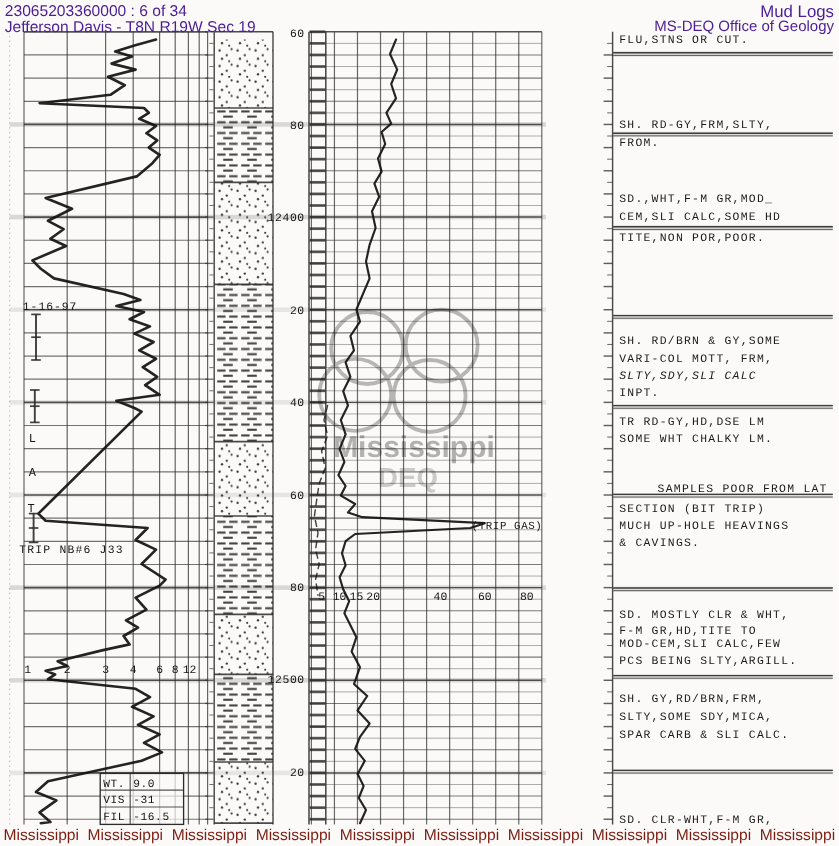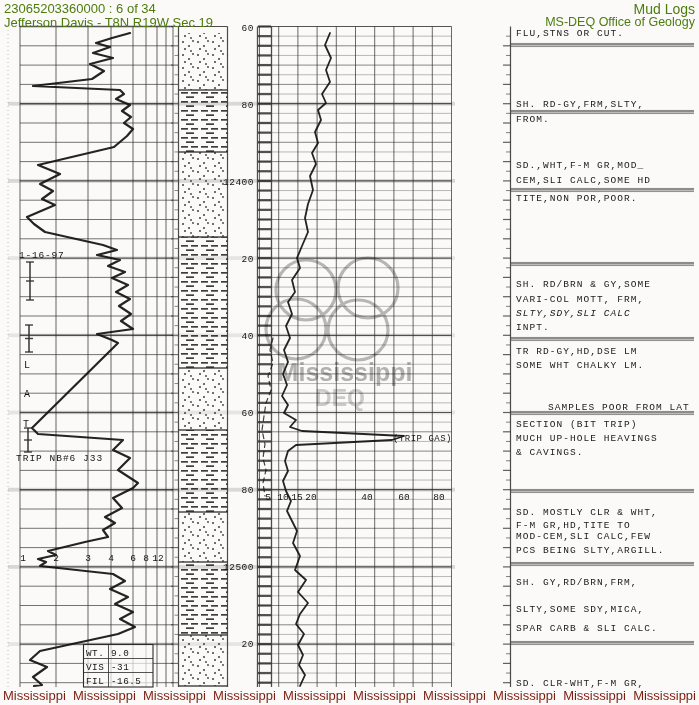--- a/index.html
+++ b/index.html
@@ -1,20 +1,20 @@
 <!DOCTYPE html>
 <html><head>
 <meta charset="utf-8">
 <style>
   html,body{margin:0;padding:0}
   body{width:699px;height:705px;position:relative;overflow:hidden;background:#fff;
        font-family:"Liberation Sans",sans-serif;}
   .paper{position:absolute;inset:0;background:#fbfaf8}
   #log-svg{position:absolute;left:0;top:0}
-  .hdr{position:absolute;color:#4d7c0f;font-size:13px;white-space:nowrap}
+  .hdr{position:absolute;color:#4c1d95;font-size:13px;white-space:nowrap}
   .hdr.r{text-align:right;right:4px}
   .ann{position:absolute;left:516px;font-family:"Liberation Mono","DejaVu Sans Mono",monospace;
        font-size:9.5px;letter-spacing:1.05px;color:#191919;white-space:pre;line-height:11px}
   #footer{position:absolute;left:0;right:0;top:688px;height:17px;display:flex;
           justify-content:space-between;padding:0 3px}
   .fw{font-size:13px;line-height:16px}
 </style>
 </head>
 <body>
 
@@ -504,22 +504,22 @@
     <div class="ann" style="top: 360px;">SOME WHT CHALKY LM.</div>
     <div class="ann" style="top: 402px; margin-left: 32px;">SAMPLES POOR FROM LAT</div>
     <div class="ann" style="top: 419px;">SECTION (BIT TRIP)</div>
     <div class="ann" style="top: 433px;">MUCH UP-HOLE HEAVINGS</div>
     <div class="ann" style="top: 447px;">&amp; CAVINGS.</div>
     <div class="ann" style="top: 507px;">SD. MOSTLY CLR &amp; WHT,</div>
     <div class="ann" style="top: 520px;">F-M GR,HD,TITE TO</div>
     <div class="ann" style="top: 531px;">MOD-CEM,SLI CALC,FEW</div>
     <div class="ann" style="top: 545px;">PCS BEING SLTY,ARGILL.</div>
     <div class="ann" style="top: 577px;">SH. GY,RD/BRN,FRM,</div>
-    <div class="ann" style="top: 592px; margin-top: 12px;">SLTY,SOME SDY,MICA,</div>
-    <div class="ann" style="top: 607px; margin-top: 16px;">SPAR CARB &amp; SLI CALC.</div>
+    <div class="ann" style="top: 592px;">SLTY,SOME SDY,MICA,</div>
+    <div class="ann" style="top: 607px;">SPAR CARB &amp; SLI CALC.</div>
     <div class="ann" style="top: 678px;">SD. CLR-WHT,F-M GR,</div>
   </div>
 
 <div class="hdr" style="left:4px;top:1px">23065203360000 : 6 of 34</div>
 <div class="hdr" style="left:4px;top:15px">Jefferson Davis - T8N R19W Sec 19</div>
 <div class="hdr r" style="top:1px;font-size:14px">Mud Logs</div>
 <div class="hdr r" style="top:15px;font-size:12.5px">MS-DEQ Office of Geology</div>
 
 <div id="footer">
     <span class="fw" style="color: rgb(125, 29, 18);">Mississippi</span>

